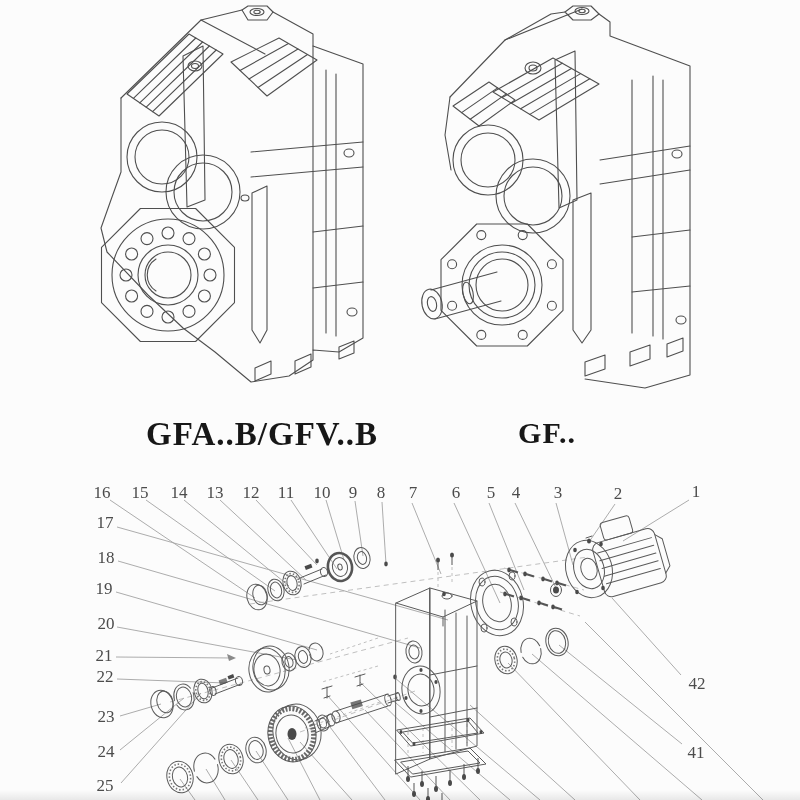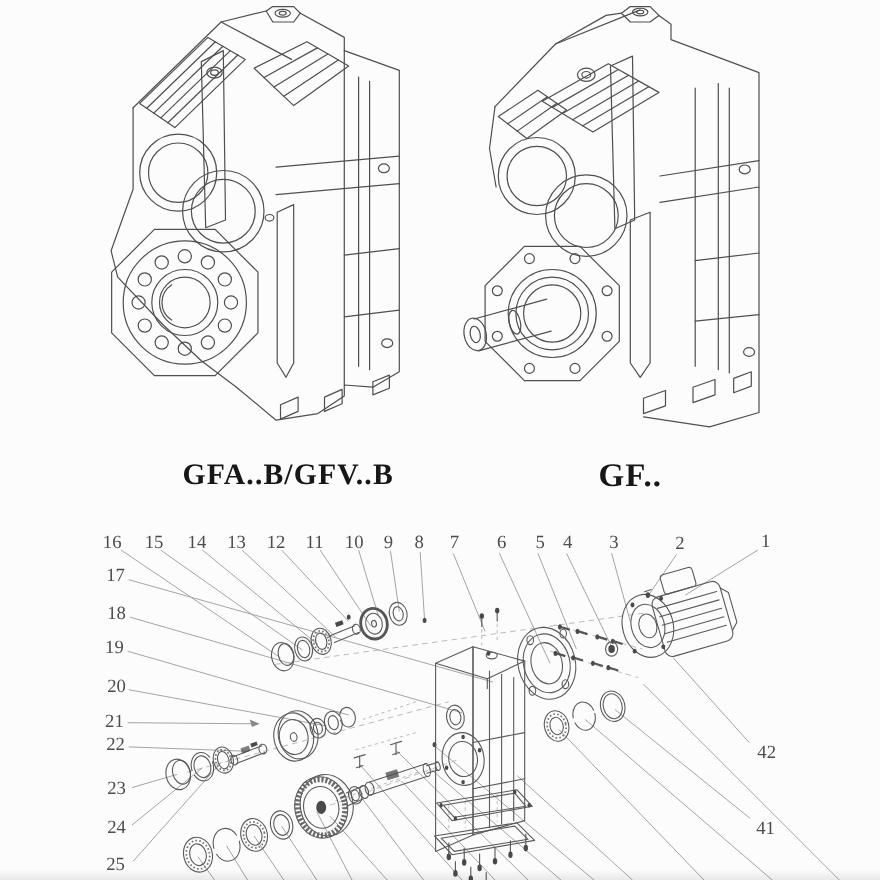--- a/index.html
+++ b/index.html
@@ -7,22 +7,22 @@
         font-family:"Liberation Serif",serif;}
   .page::after{content:"";position:absolute;left:0;right:0;bottom:0;height:10px;
         background:linear-gradient(180deg,rgba(0,0,0,0),rgba(0,0,0,.08));pointer-events:none;}
   .fig{position:absolute;top:0;}
   .fig-left{left:55px;}
   .fig-right{left:405px;}
   .fig path,.fig line,.fig circle,.fig ellipse,.fig polyline{
         stroke:#4f4f4f;stroke-width:1.1;fill:none;stroke-linejoin:round;stroke-linecap:round;}
   .caption{position:absolute;top:416px;font-weight:700;color:#171717;text-align:center;
         letter-spacing:1px;white-space:nowrap;}
-  .caption-left{left:100px;width:324px;font-size:27px;}
-  .caption-right{left:473px;width:200px;font-size:30px;}
+  .caption-left{left:100px;width:324px;font-size:33px;}
+  .caption-right{left:447px;width:200px;font-size:30px;}
   .exploded{position:absolute;left:0;top:470px;}
   .exploded .leader{stroke:#a3a3a3;stroke-width:.9;fill:none;}
   .exploded .dash{stroke:#b0b0b0;stroke-width:.8;stroke-dasharray:5 4;fill:none;}
   .exploded .dash2{stroke:#b0b0b0;stroke-width:.8;stroke-dasharray:3 3;fill:none;}
   .exploded .part{stroke:#5a5a5a;stroke-width:1;fill:none;stroke-linejoin:round;stroke-linecap:round;}
   .exploded .thick{stroke:#555;stroke-width:2.6;fill:none;}
   .exploded .teeth{stroke:#6a6a6a;stroke-width:5;stroke-dasharray:2 1.6;fill:none;}
   .exploded .dot{stroke:#777;stroke-width:1.6;stroke-dasharray:1.5 2;fill:none;}
   .exploded .dark{fill:#4a4a4a;stroke:none;}
   .exploded text{font-family:"Liberation Serif",serif;font-size:17px;fill:#4c4c4c;text-anchor:middle;}

